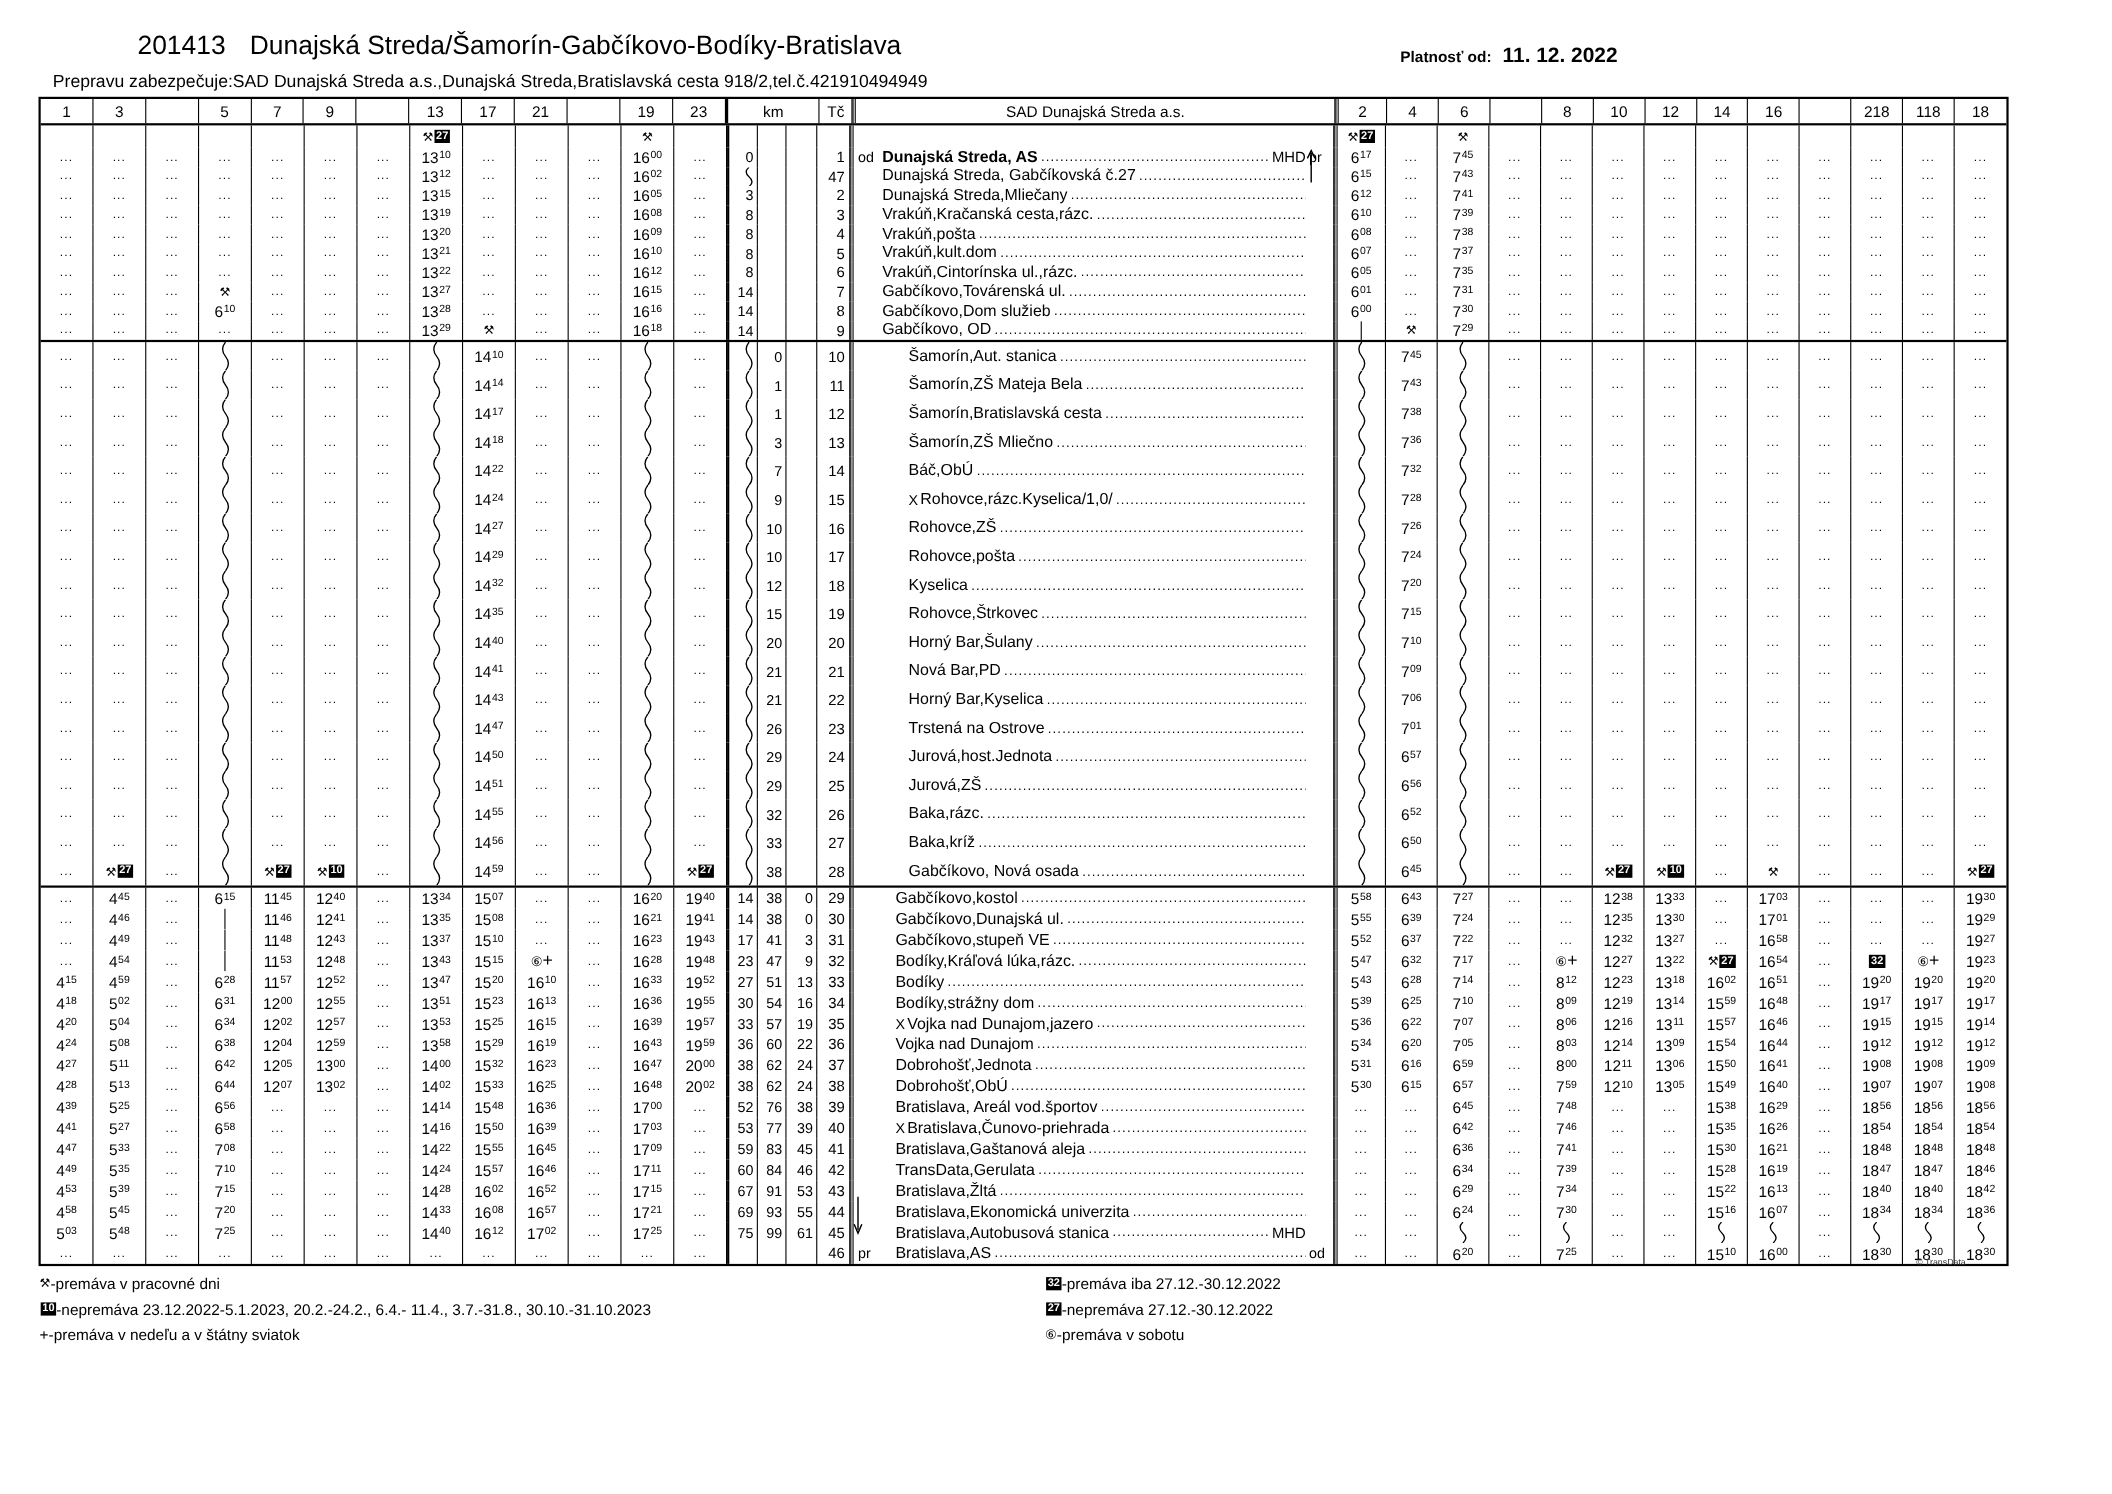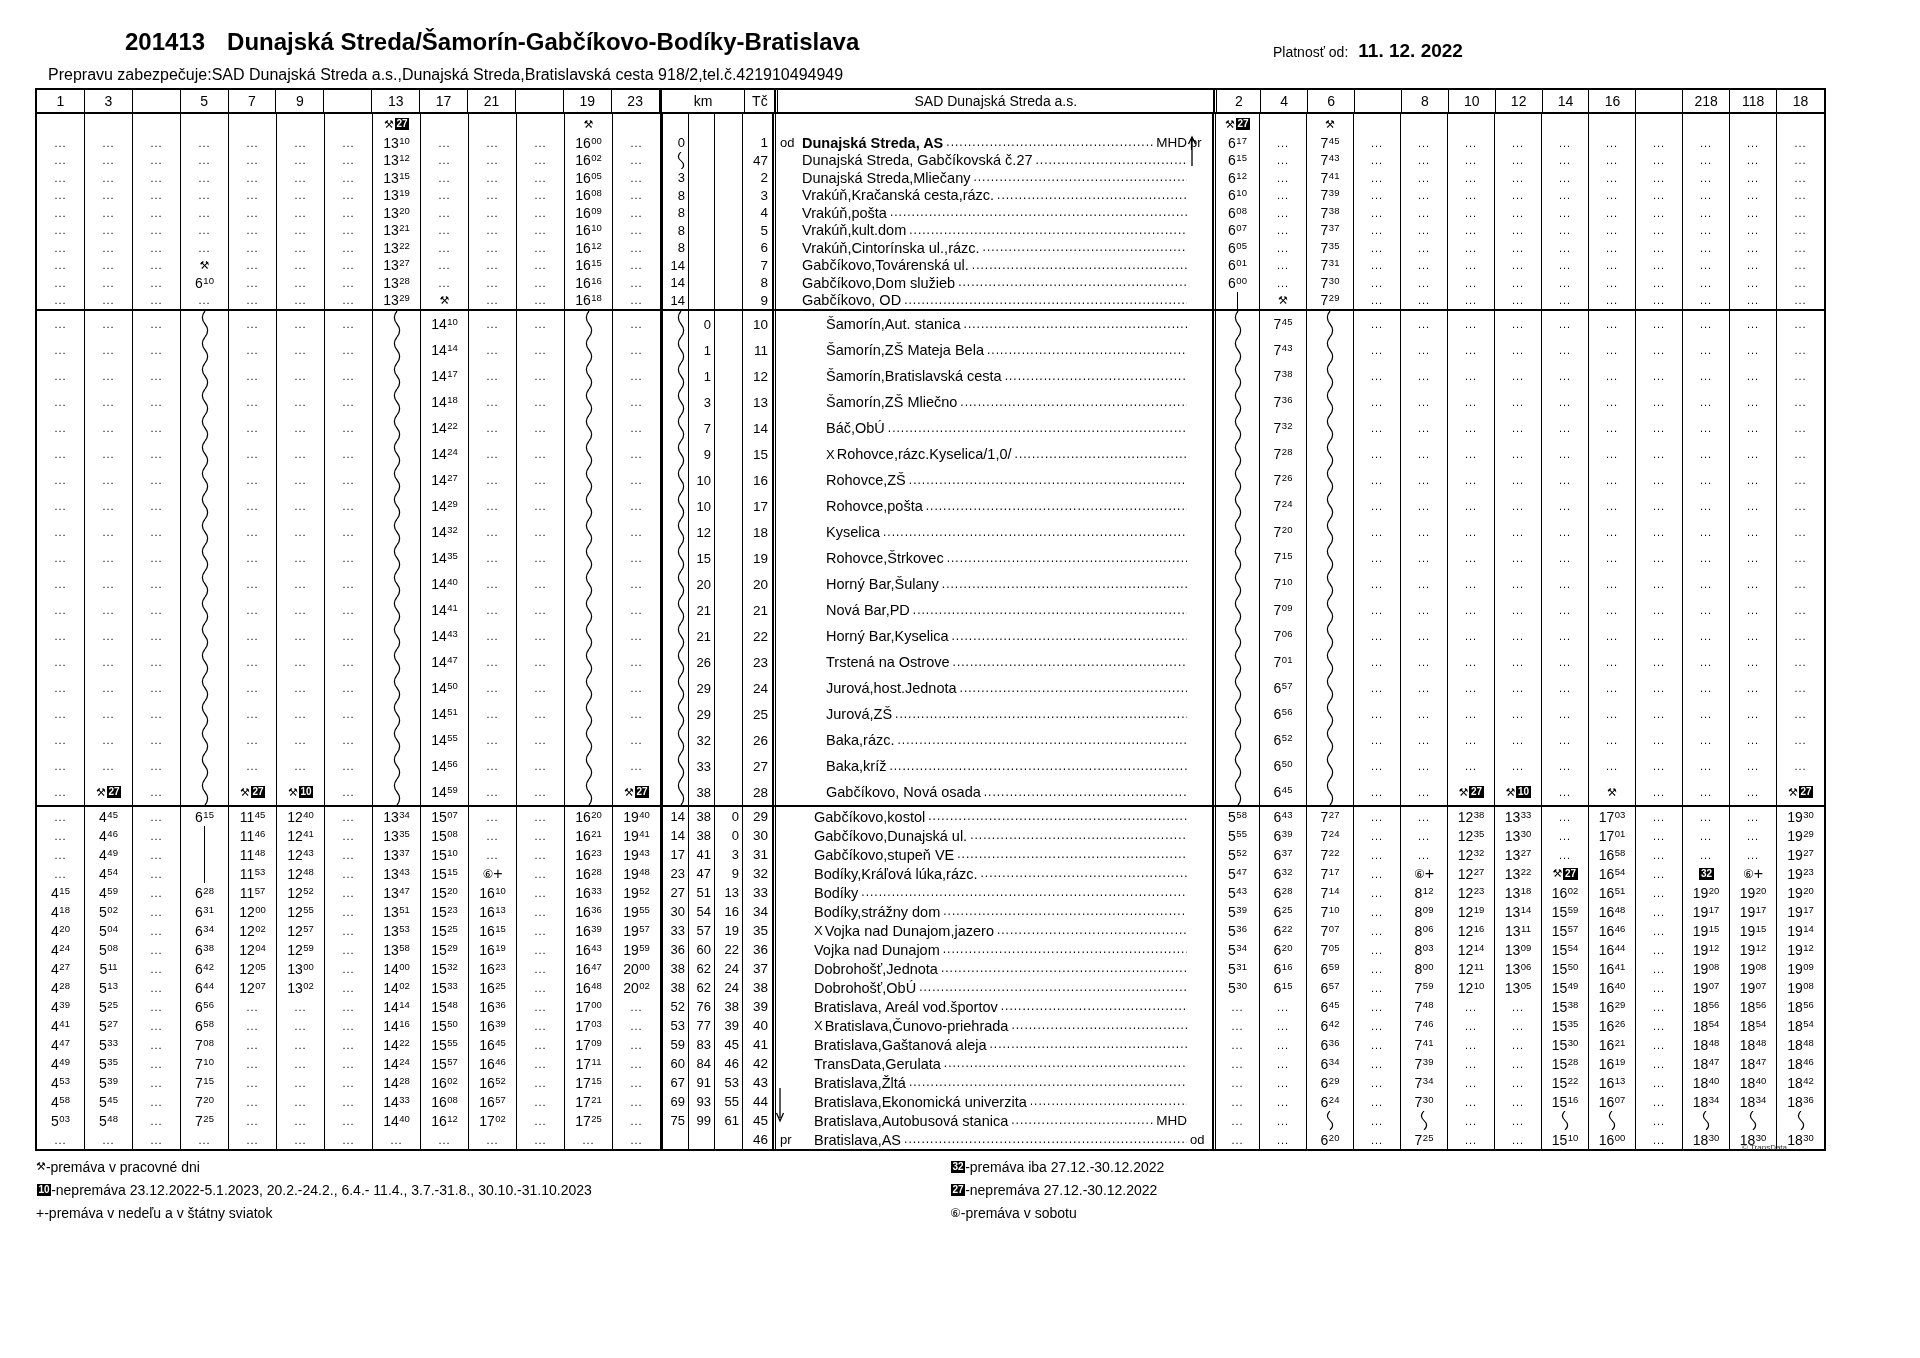--- a/index.html
+++ b/index.html
@@ -1,21 +1,21 @@
 <!DOCTYPE html>
 <html><head>
 <meta charset="utf-8">
 <style>
   html,body{margin:0;padding:0}
   body{width:1920px;height:1358px;background:#fff;color:#000;position:relative;
        font-family:"Liberation Sans",sans-serif;overflow:hidden}
-  .title{position:absolute;left:125px;top:28px;font-size:24px;font-weight:bold;white-space:nowrap}
+  .title{position:absolute;left:125px;top:28px;font-size:24px;font-weight:normal;white-space:nowrap}
   .title .rtno{margin-right:22px}
   .valid{position:absolute;left:1273px;top:40px;white-space:nowrap}
-  .vl{font-size:14px;font-weight:normal}
+  .vl{font-size:14px;font-weight:bold}
   .vd{font-size:19px;font-weight:bold;margin-left:10px}
   .operator{position:absolute;left:48px;top:66px;font-size:16px}
   #tt{position:absolute;left:35px;top:88px;width:1787px;border:2px solid #000;background:#fff}
   .row{display:flex}
   .row > .c:last-child{border-right:none}
   .c{box-sizing:border-box;border-right:1px solid #000;display:flex;align-items:center;
      justify-content:center;position:relative;overflow:hidden}
   .hdr{height:22px;border-bottom:2px solid #000}
   .hdr .c{font-size:14px;overflow:visible}
   .symr{height:20px}

